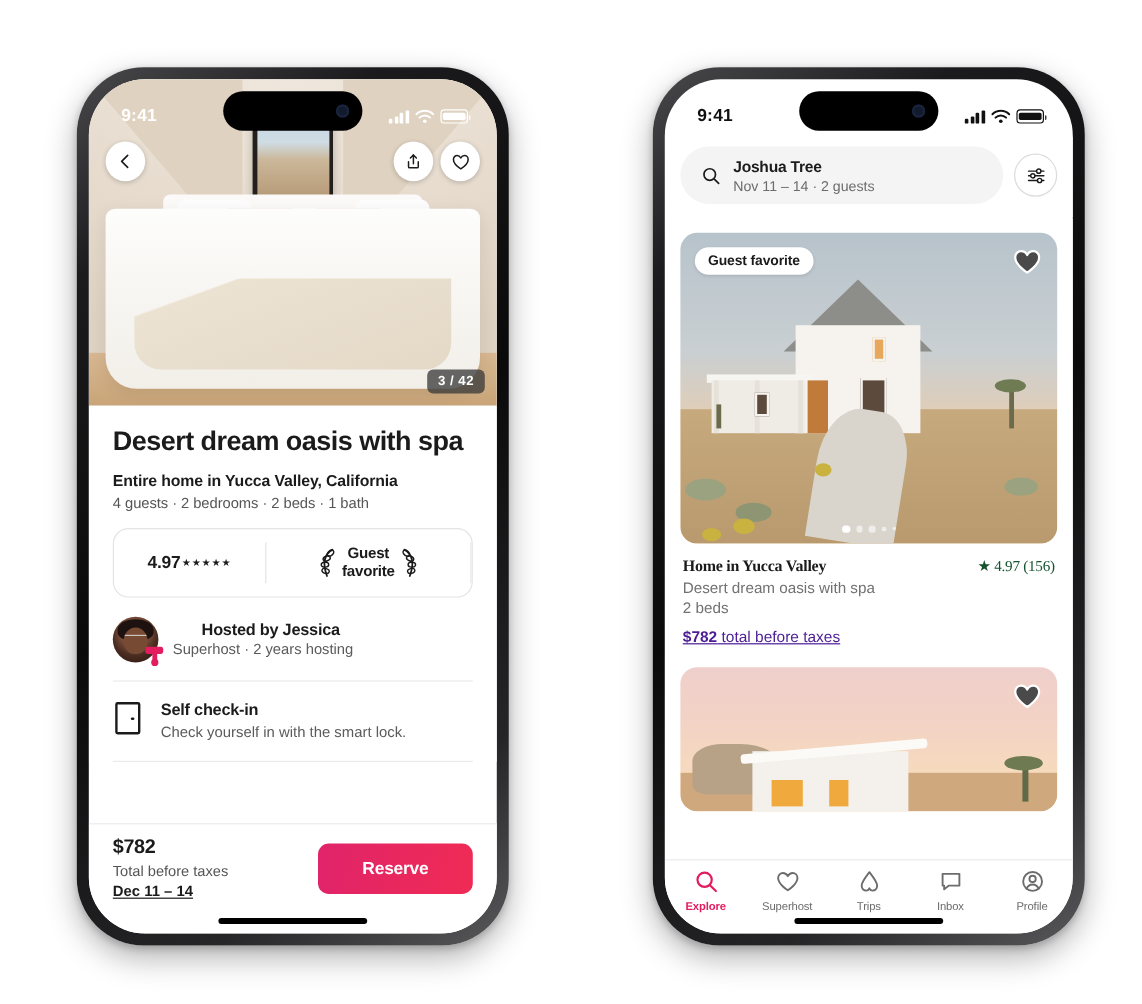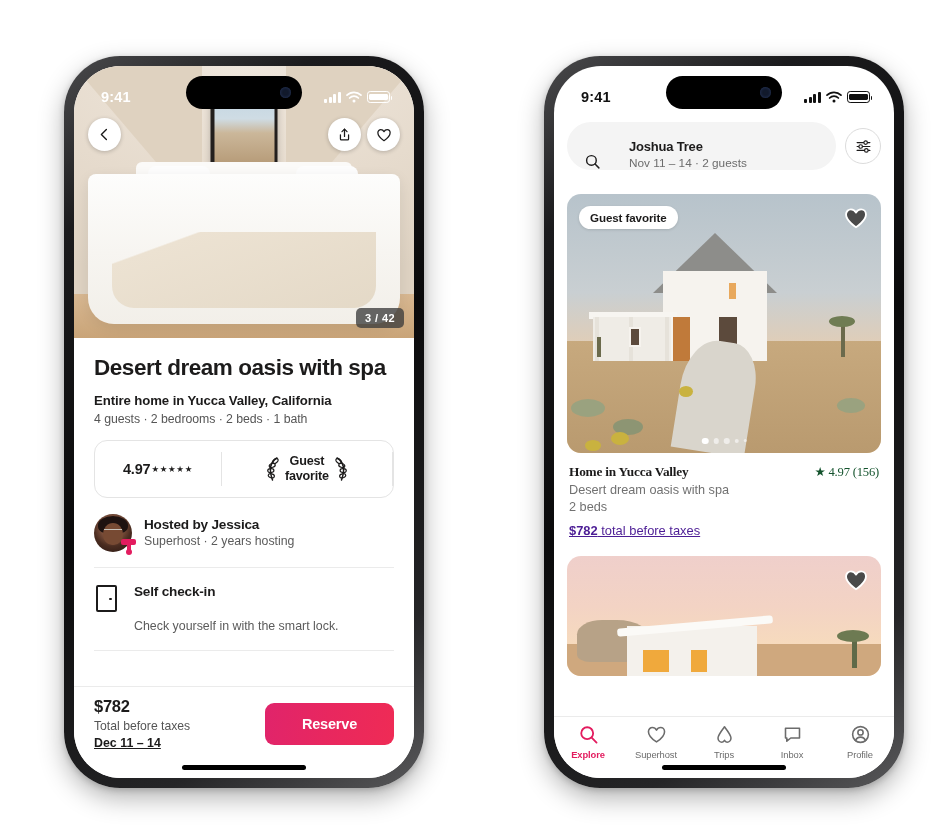--- a/index.html
+++ b/index.html
@@ -143,51 +143,51 @@
     overflow:visible; flex:none;}
   .avatar .face{position:absolute;left:9px;top:9px;width:20px;height:22px;border-radius:50% 50% 46% 46%;
     background:#774a33;}
   .avatar .hair{position:absolute;left:4px;top:2px;width:30px;height:18px;border-radius:50% 50% 40% 40%;
     background:#1e1210;}
   .avatar .glass{position:absolute;left:10px;top:15px;width:18px;height:5px;border-top:1.4px solid #c9c3bb;}
   .superbadge { position:absolute; right:-4px; bottom:-2px; width:15px; height:15px; }
   .superbadge .t{position:absolute;left:0;top:0;width:15px;height:6px;border-radius:2px;background:#e31c5f}
   .superbadge .s{position:absolute;left:5.5px;top:5px;width:4px;height:6px;background:#e31c5f}
   .superbadge .d{position:absolute;left:4.6px;top:10px;width:6px;height:6px;border-radius:50%;background:#e31c5f}
-  .host-name { font-size:13.6px; font-weight:700; color:#1c1b1b; letter-spacing:-.2px;}
+  .host-name { font-size:13.6px; font-weight:700; color:#1c1b1b; letter-spacing:-.2px;margin-left:24px;}
   .host-sub  { font-size:12.3px; color:#5b5b5b; margin-top:2px;}
 
   .hr { height:1px; background:#ebebeb; }
 
   .feature-row { display:flex; align-items:flex-start; gap:17px; padding:16px 0 17px 2px; }
   .door-ico { width:21px; height:27px; border:2px solid #1c1b1b; border-radius:2px; position:relative; flex:none; margin-top:1px;}
   .door-ico::after{content:"";position:absolute;right:3.5px;top:11px;width:2.6px;height:2.6px;border-radius:50%;background:#1c1b1b;}
   .feat-title { font-size:13.6px; font-weight:700; color:#1c1b1b; letter-spacing:-.2px;}
-  .feat-sub   { font-size:12.4px; color:#5b5b5b; margin-top:20px;}
+  .feat-sub   { font-size:12.4px; color:#5b5b5b; margin-top:4px;}
 
   .bottom-bar {
     position:absolute; left:0; right:0; bottom:0; height:92px; background:#fff;
     border-top:1px solid #ebebeb; display:flex; align-items:center;
     justify-content:space-between; padding:0 20px 18px 20px; z-index:25;
   }
   .price-main { font-size:16.5px; font-weight:700; color:#1c1b1b; letter-spacing:-.3px;}
   .price-sub  { font-size:12.2px; color:#555; margin-top:3px;}
   .price-dates{ font-size:12.4px; color:#1c1b1b; text-decoration:underline; font-weight:700; margin-top:3px;}
   .reserve-btn {
     background:linear-gradient(100deg,#e0246b 0%, #e8275f 48%, #ef2b55 100%);
     color:#fff; font-size:14.5px; font-weight:700; letter-spacing:-.2px;
     padding:13px 0; width:129px; text-align:center; border-radius:9px; border:none;
     cursor:pointer; font-family:inherit;
   }
 
   
   .search-wrap { position:absolute; top:48px; left:0; right:0; z-index:20;
     background:#fff; padding:8px 13px 11px 13px; display:flex; align-items:center; gap:9px;}
   .search-bar { flex:1; height:48px; background:#f4f4f4; border-radius:26px;
-    display:flex; align-items:flex-end; gap:28px; padding:0 17px; cursor:pointer;}
+    display:flex; align-items:center; gap:10px; padding:0 17px; cursor:pointer;}
   .search-txt1 { font-size:13px; font-weight:700; color:#1c1b1b; letter-spacing:-.2px;}
   .search-txt2 { font-size:11.8px; color:#6c6c6c; margin-top:2px;}
   .filter-btn { width:36px; height:36px; border-radius:50%; border:1px solid #dcdcdc;
     display:flex; align-items:center; justify-content:center; flex:none; cursor:pointer;}
 
   .feed { position:absolute; top:116px; left:0; right:0; bottom:62px; overflow:hidden; background:#fff; }
   .card { padding: 12px 13px 0 13px; }
   .card-img { position:relative; width:100%; height:259px; border-radius:14px; overflow:hidden;
     background:linear-gradient(#b7c3cb 0%, #c9cfd2 38%, #e7cdb0 64%, #efd8ba 100%); }
   .card-img.second { height:120px;

